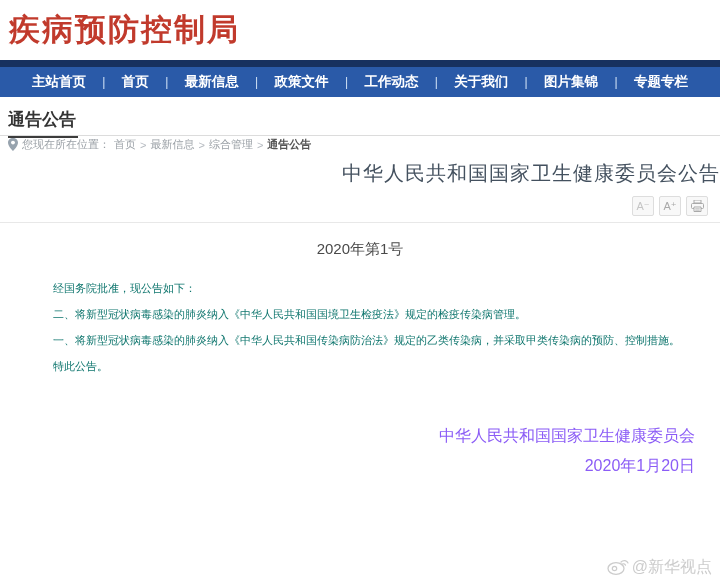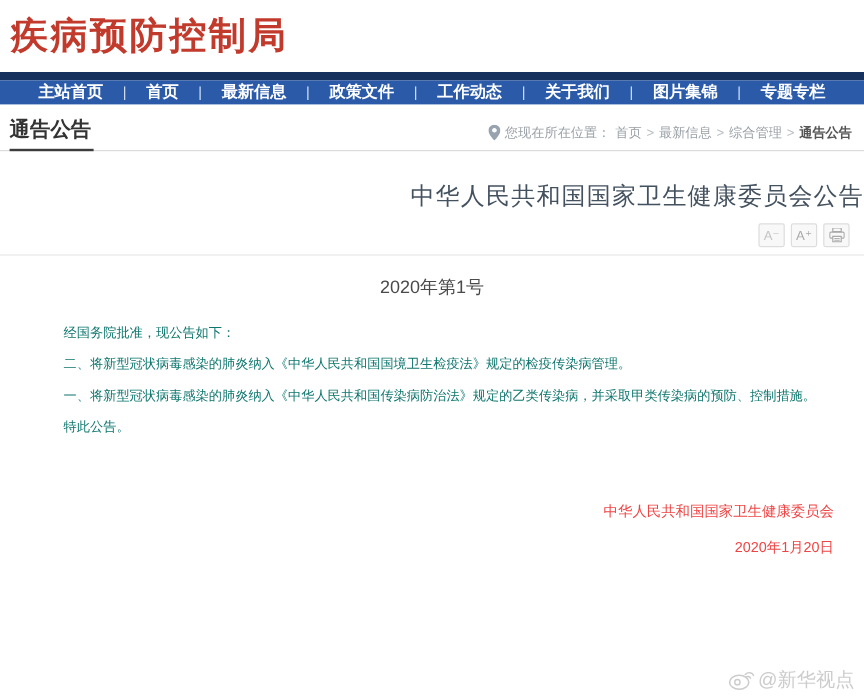--- a/index.html
+++ b/index.html
@@ -9,30 +9,30 @@
     background:#ffffff; color:#4e5357; position:relative;
   }
 
   
   .site-header { height:60px; display:flex; align-items:center; padding-left:9px; background:#fff; }
   .site-logo { font-size:31px; font-weight:bold; color:#c13a2c; letter-spacing:2px; }
 
   
   .nav-strip { height:7px; background:#17315f; }
   .main-nav {
-    height:20px; background:#2a5aa8; display:flex; align-items:center;
+    height:30px; background:#2a5aa8; display:flex; align-items:center;
     justify-content:space-between; padding:0 32px;
   }
   .main-nav a { color:#ffffff; font-size:13.5px; font-weight:bold; text-decoration:none; white-space:nowrap; }
   .nav-sep { color:#cfe0f5; font-size:12px; }
 
   
   .crumb-row {
     margin-top:11px; padding:0 10px 0 8px; border-bottom:1px solid #dcdcdc;
-    display:flex; justify-content:space-between; align-items:flex-end; height:28px;
+    display:flex; justify-content:space-between; align-items:flex-start; height:28px;flex-direction:column;
   }
   .section-title {
     font-size:17px; font-weight:bold; color:#333;
     border-bottom:2px solid #3c3c3c; padding:0 2px 5px 0; margin-bottom:-1px;
   }
   .location { display:flex; align-items:center; gap:4px; font-size:11px; color:#9aa0a6; padding-bottom:7px; }
   .location .crumb { color:#9aa0a6; text-decoration:none; }
   .location .crumb.current { color:#555; font-weight:bold; }
   .location .csep { color:#b5bac0; }
   .pin-icon { width:10px; height:13px; flex:0 0 auto; }
@@ -49,21 +49,21 @@
     color:#a9a9a9; font-size:11px; display:flex; align-items:center; justify-content:center; cursor:pointer;
   }
   .tool-btn.light { color:#c4c4c4; }
   .printer-icon { width:13px; height:12px; }
 
   .doc-number { margin-top:17px; text-align:center; font-size:15px; color:#4a4a4a; }
 
   .body-text { margin-top:16px; padding:0 22px 0 31px; font-size:11px; line-height:26px; color:#0f766e; }
   .body-text p { text-indent:2em; }
 
-  .signature { margin-top:42px; padding-right:25px; text-align:right; font-size:12px; line-height:30px; color:#ef4444; }
+  .signature { margin-top:42px; padding-right:25px; text-align:right; font-size:16px; line-height:30px; color:#8b5cf6; }
 
   .related { margin-top:29px; padding-left:52px; font-size:15px; color:#4e5357; }
   .related a { color:#4e5357; text-decoration:none; }
 
   
   .watermark {
     position:absolute; right:8px; bottom:5px; display:flex; align-items:flex-start; gap:3px;
     color:#cccccc; font-size:16px;
   }
   .weibo-icon { width:22px; height:18px; }

